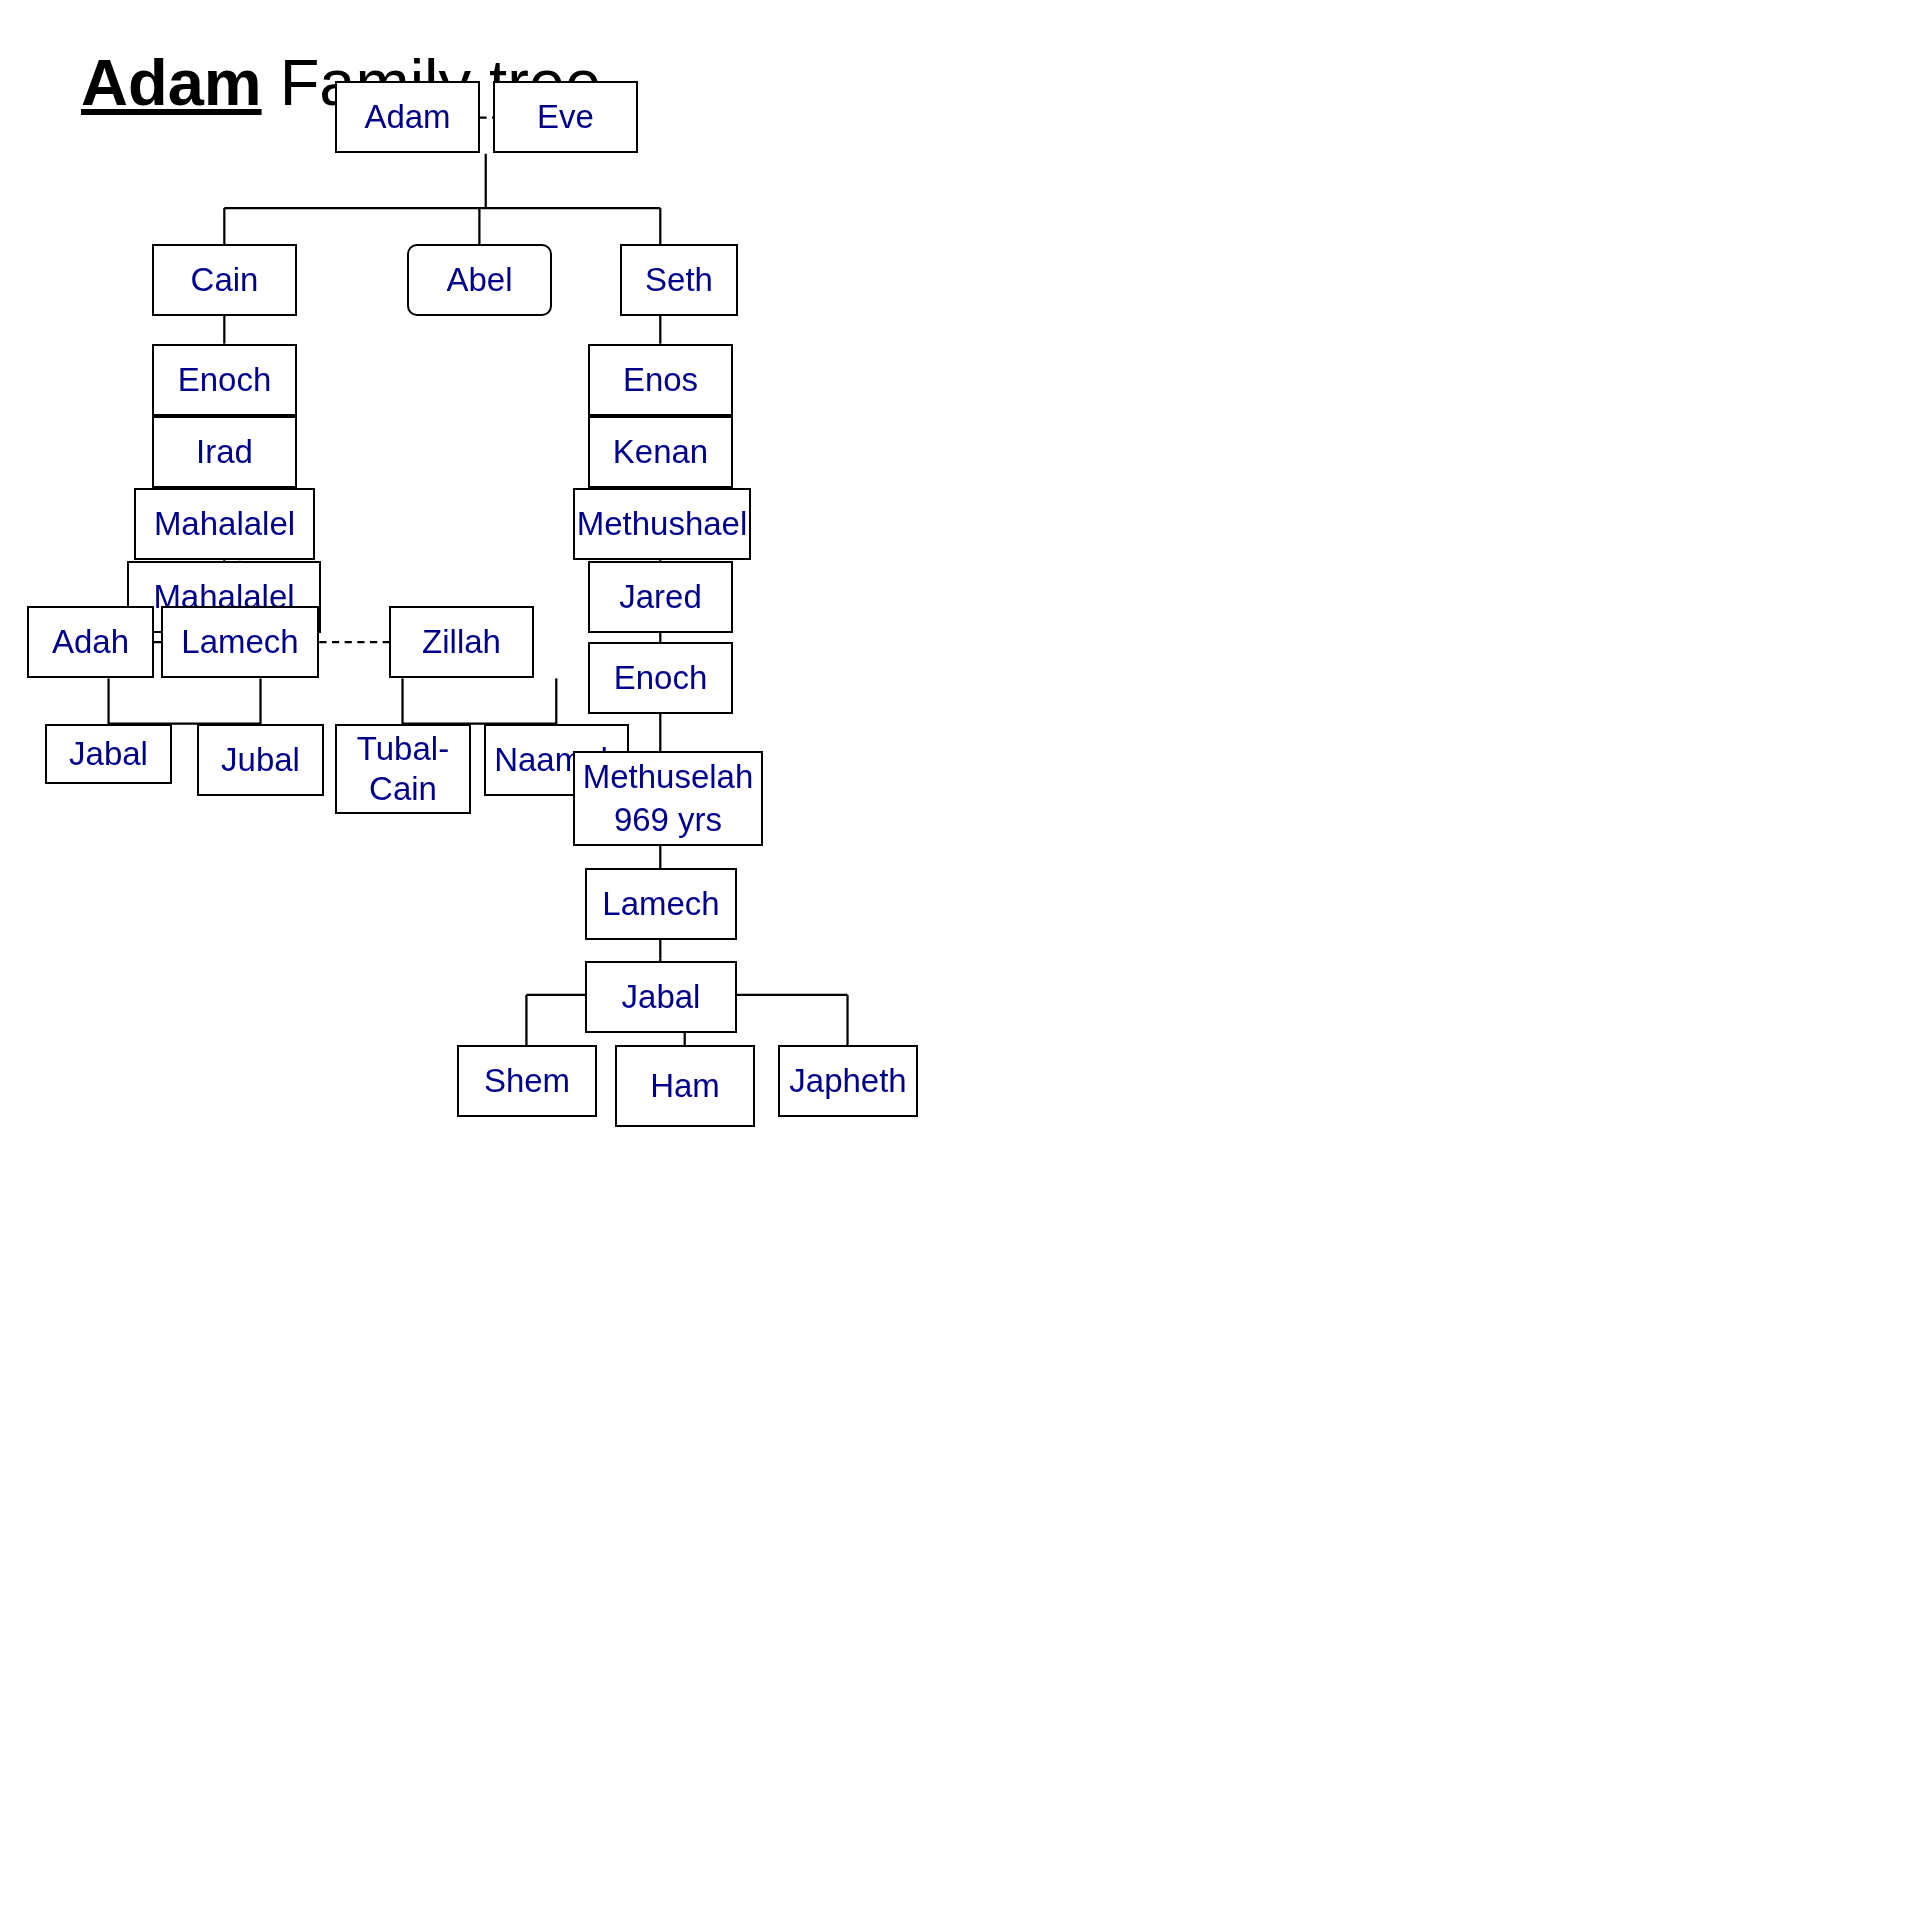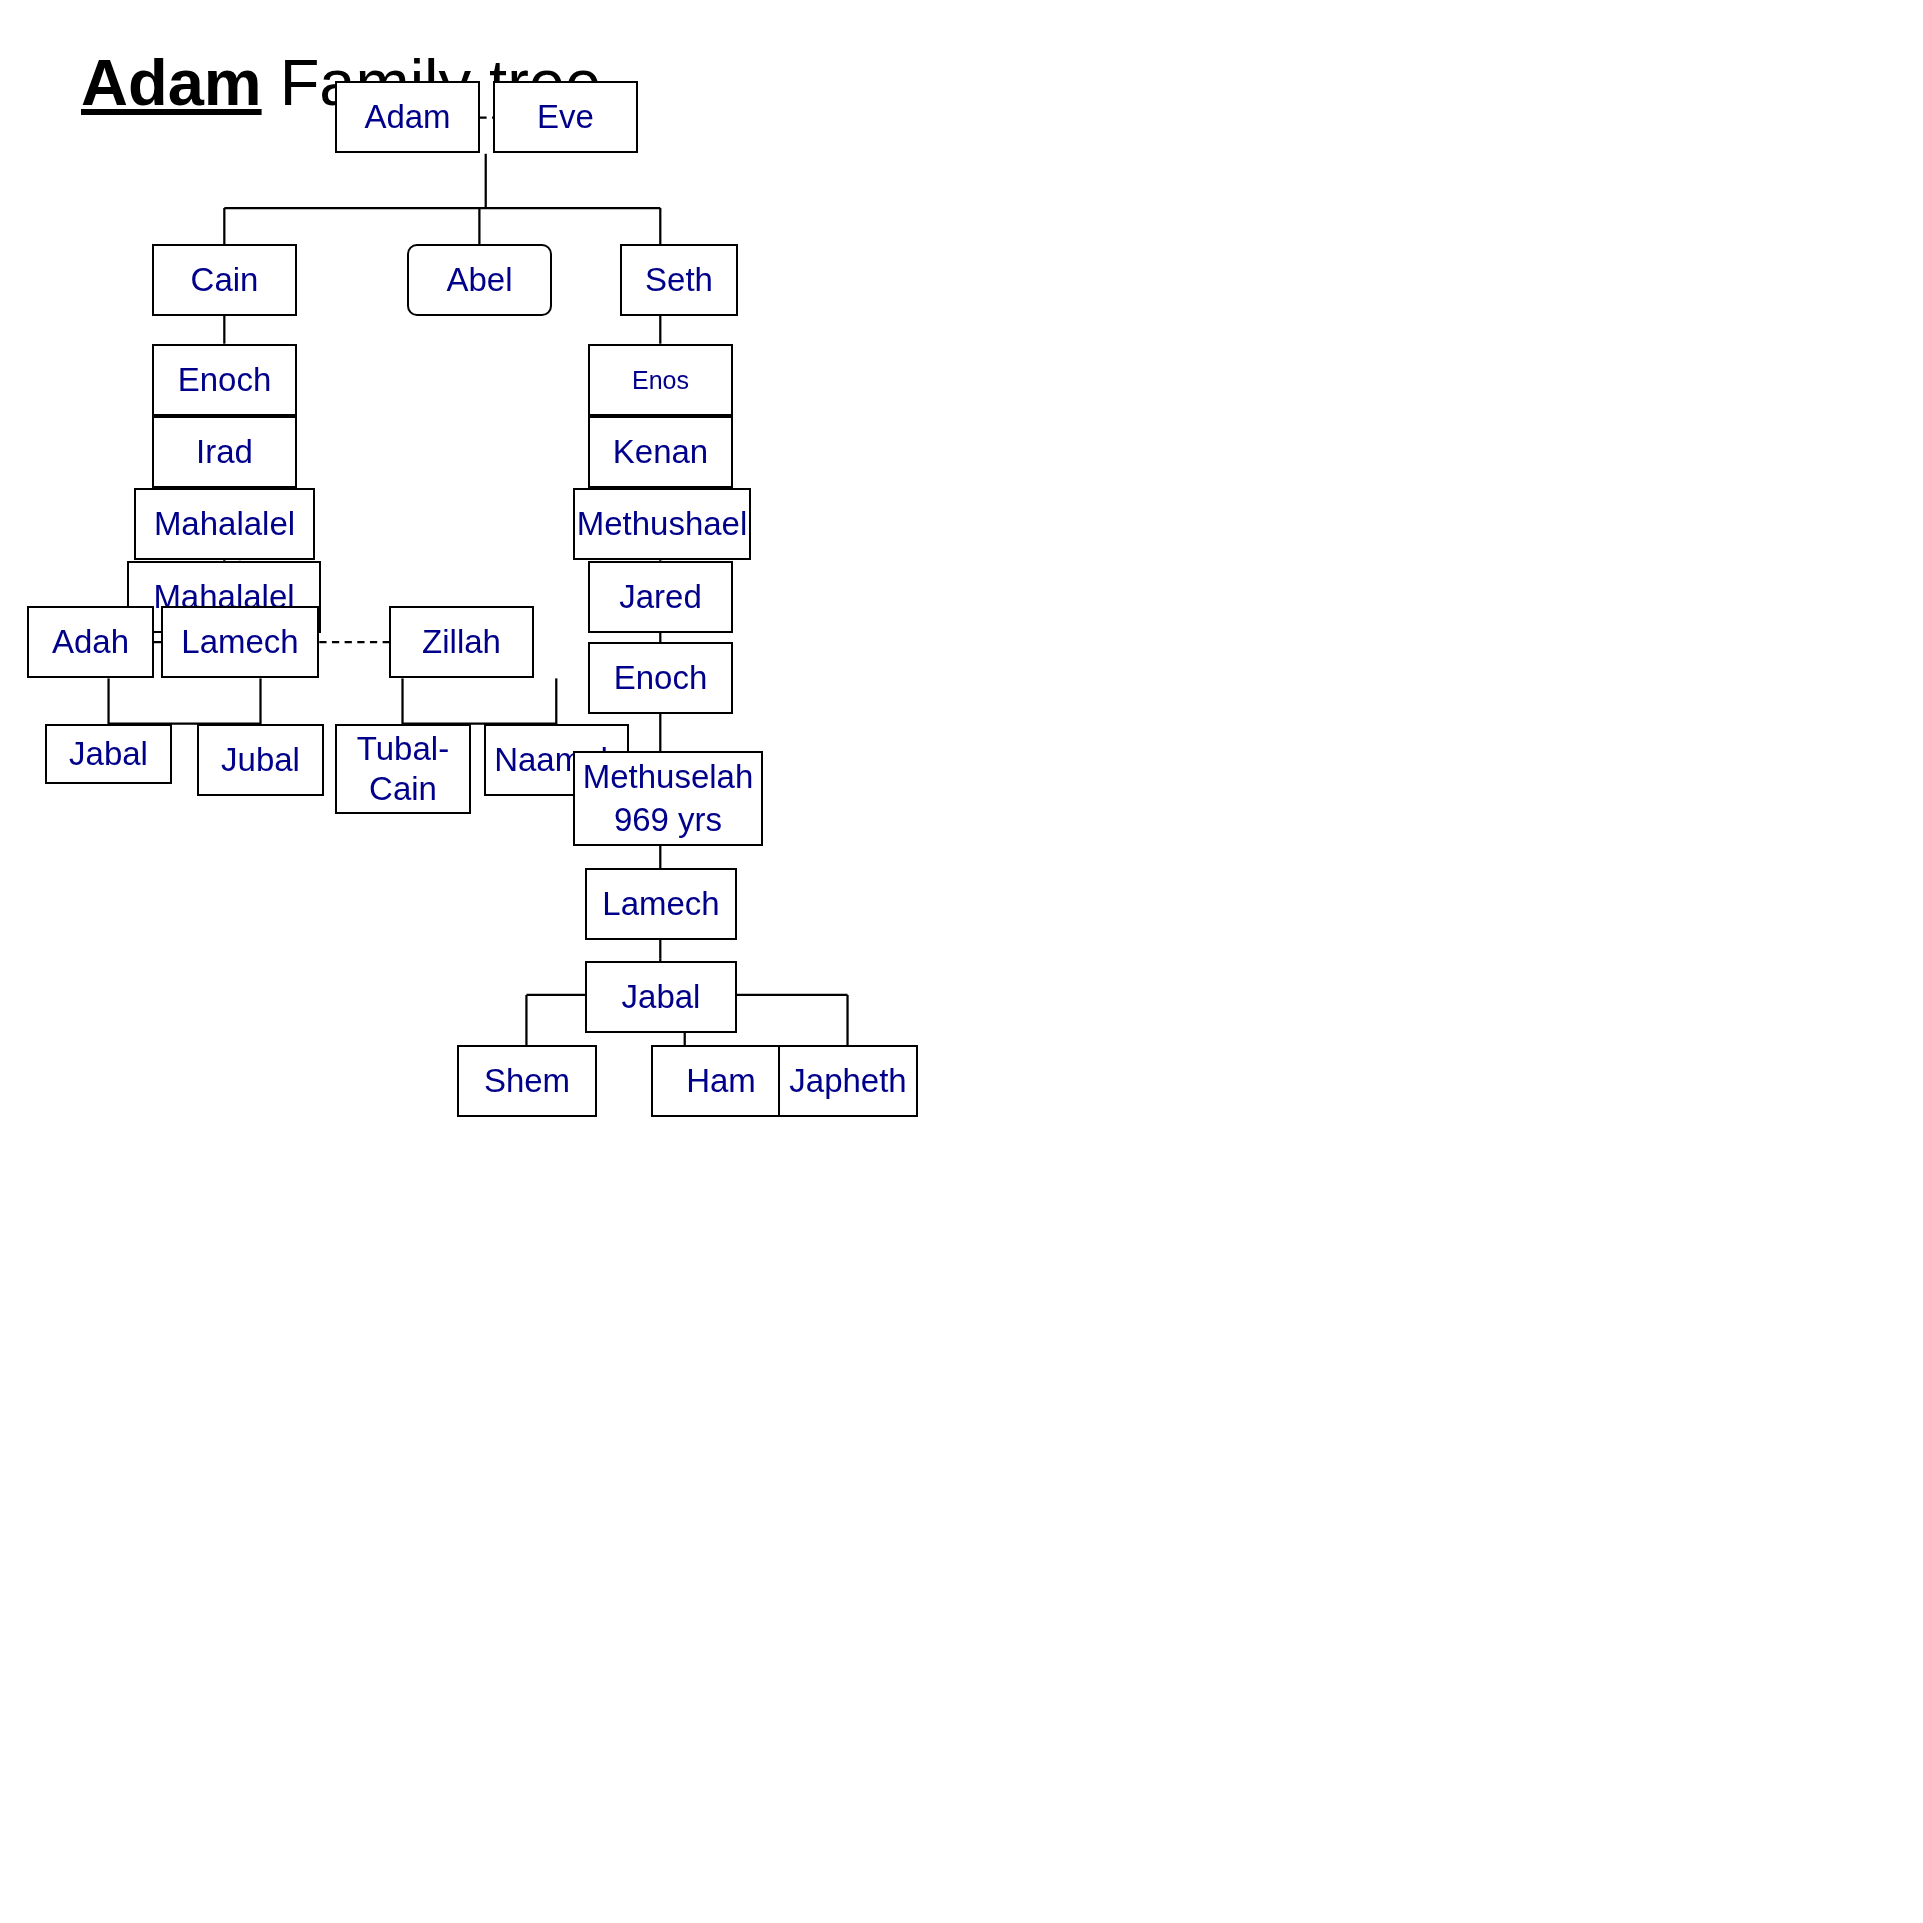--- a/index.html
+++ b/index.html
@@ -142,25 +142,25 @@
 
 <div id="node-adah" class="node" style="left:27px;top:606px;width:127px;height:72px;font-size:33px;">Adah</div>
 <div id="node-lamech-c" class="node" style="left:161px;top:606px;width:158px;height:72px;font-size:33px;">Lamech</div>
 <div id="node-zillah" class="node" style="left:389px;top:606px;width:145px;height:72px;font-size:33px;">Zillah</div>
 
 <div id="node-jabal" class="node" style="left:45px;top:724px;width:127px;height:60px;font-size:33px;">Jabal</div>
 <div id="node-jubal" class="node" style="left:197px;top:724px;width:127px;height:72px;font-size:33px;">Jubal</div>
 <div id="node-tubalcain" class="node" style="left:335px;top:724px;width:136px;height:90px;font-size:33px;line-height:1.2;">Tubal-<br>Cain</div>
 <div id="node-naamah" class="node" style="left:484px;top:724px;width:145px;height:72px;font-size:33px;">Naamah</div>
 
-<div id="node-enos" class="node" style="left:588px;top:344px;width:145px;height:72px;font-size:25px;">Enos</div>
+<div id="node-enos" class="node" style="left:588px;top:344px;width:145px;height:72px;font-size:33px;">Enos</div>
 <div id="node-kenan" class="node" style="left:588px;top:416px;width:145px;height:72px;font-size:33px;">Kenan</div>
 <div id="node-mahalalel" class="node" style="left:573px;top:488px;width:178px;height:72px;font-size:33px;">Methushael</div>
 <div id="node-jared" class="node" style="left:588px;top:561px;width:145px;height:72px;font-size:33px;">Jared</div>
 <div id="node-enoch-s" class="node" style="left:588px;top:642px;width:145px;height:72px;font-size:33px;">Enoch</div>
 <div id="node-methuselah" class="node" style="left:573px;top:751px;width:190px;height:95px;font-size:33px;line-height:1.3;">Methuselah<br>969 yrs</div>
 <div id="node-lamech-s" class="node" style="left:585px;top:868px;width:152px;height:72px;font-size:33px;">Lamech</div>
 <div id="node-noah" class="node" style="left:585px;top:961px;width:152px;height:72px;font-size:33px;">Jabal</div>
 
 <div id="node-shem" class="node" style="left:457px;top:1045px;width:140px;height:72px;font-size:33px;">Shem</div>
-<div id="node-ham" class="node" style="left:615px;top:1045px;width:140px;height:72px;font-size:33px;margin-left:36px;">Ham</div>
+<div id="node-ham" class="node" style="left:615px;top:1045px;width:140px;height:82px;font-size:33px;">Ham</div>
 <div id="node-japheth" class="node" style="left:778px;top:1045px;width:140px;height:72px;font-size:33px;">Japheth</div>
 
 
 </body></html>

